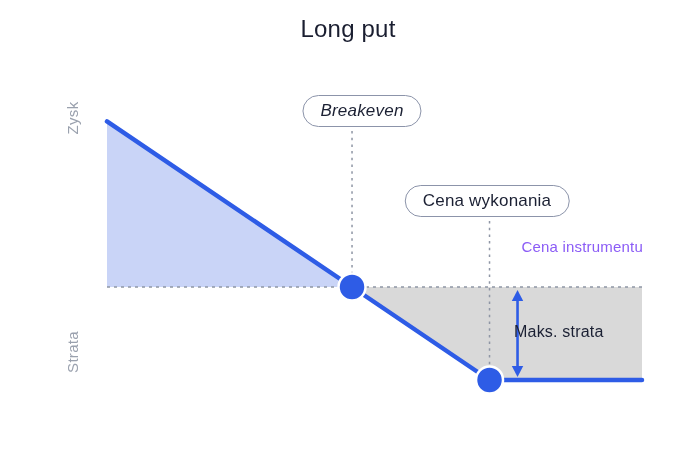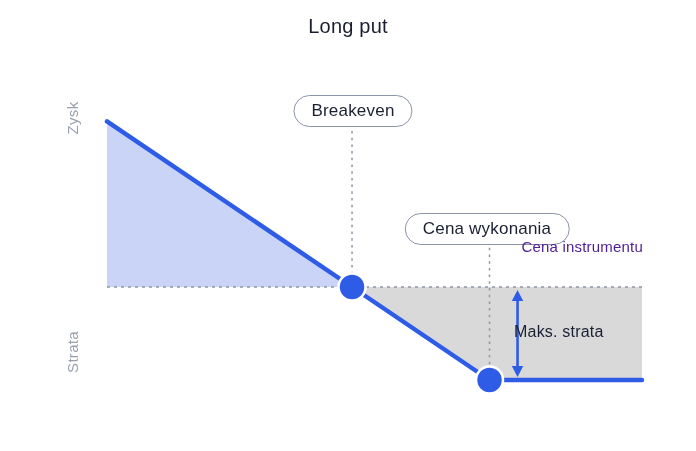--- a/index.html
+++ b/index.html
@@ -2,40 +2,40 @@
 <html><head>
 <meta charset="utf-8">
 <style>
   html,body{margin:0;padding:0;background:#ffffff;}
   .stage{
     position:relative;width:696px;height:451px;background:#ffffff;
     font-family:"Liberation Sans", sans-serif;overflow:hidden;
   }
   .title{
     position:absolute;top:15px;left:0;right:0;text-align:center;
-    font-size:20px;font-weight:500;color:#1a1e30;letter-spacing:.2px;
+    font-size:24px;font-weight:500;color:#1a1e30;letter-spacing:.2px;
   }
   svg.chart{position:absolute;left:0;top:0;}
   .axis-label{
     position:absolute;font-size:15px;color:#9aa1ae;white-space:nowrap;
     letter-spacing:.3px;
   }
   .axis-label.profit{left:72px;top:118px;transform:translate(-50%,-50%) rotate(-90deg);}
   .axis-label.loss{left:72px;top:352px;transform:translate(-50%,-50%) rotate(-90deg);}
   .pill{
     position:absolute;transform:translateX(-50%);
     background:#ffffff;border:1.5px solid #8c94aa;border-radius:18px;
     padding:4px 17px 5px;font-size:17px;line-height:21px;color:#1b2033;
     white-space:nowrap;letter-spacing:.2px;
   }
-  .pill.breakeven{left:353px;top:95px;}
-  .pill.strike{left:487px;top:185px;margin-top:28px;}
+  .pill.breakeven{left:362px;top:95px;font-style:italic;}
+  .pill.strike{left:487px;top:185px;}
   .underlying-label{
     position:absolute;right:53px;top:240px;text-align:right;
-    font-size:15px;line-height:14px;color:#4c1d95;letter-spacing:.2px;
+    font-size:15px;line-height:14px;color:#8b5cf6;letter-spacing:.2px;
   }
   .underlying-label span{display:block;}
   .max-loss-label{
     position:absolute;left:514px;top:323px;font-size:16px;color:#1b2033;
     letter-spacing:.2px;white-space:nowrap;
   }
 </style>
 </head>
 <body>
 

